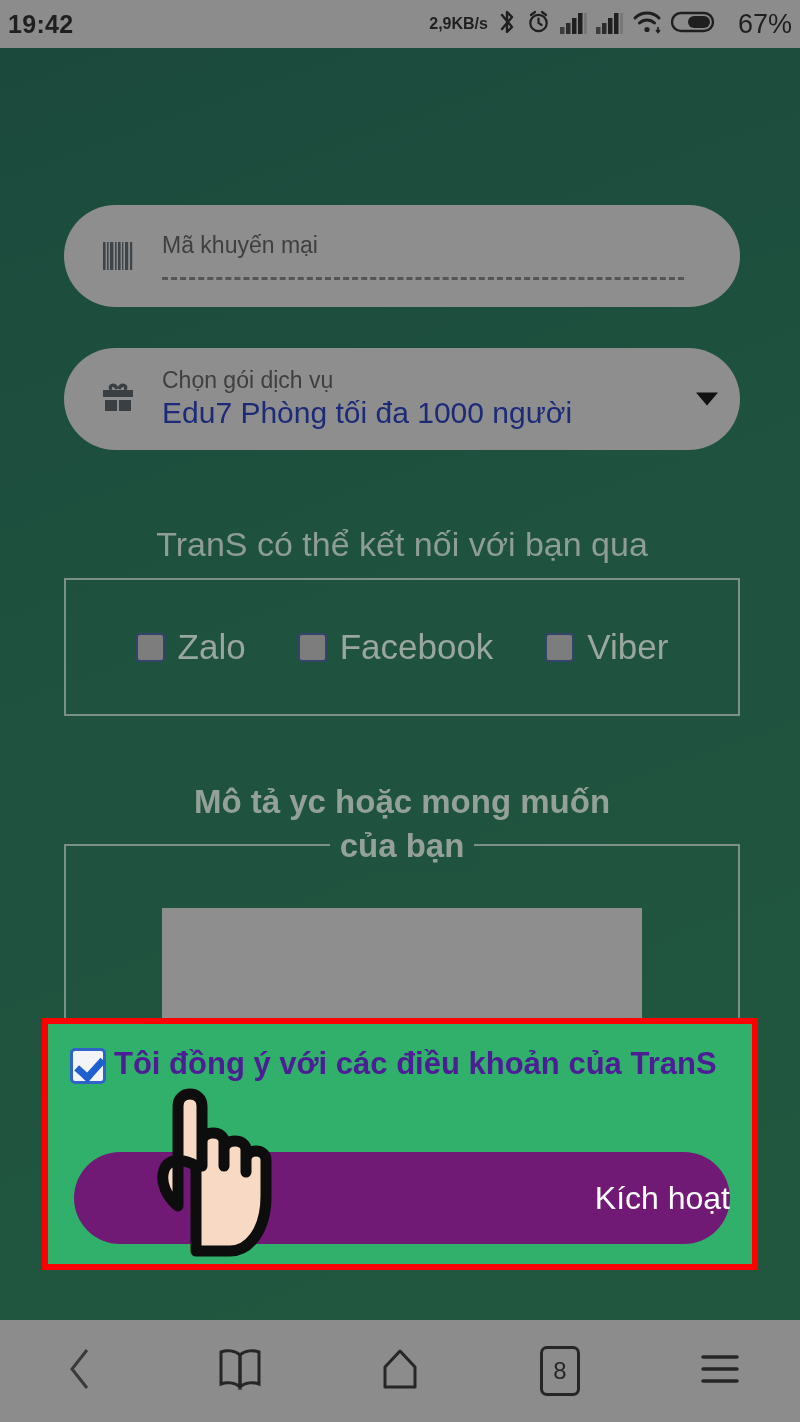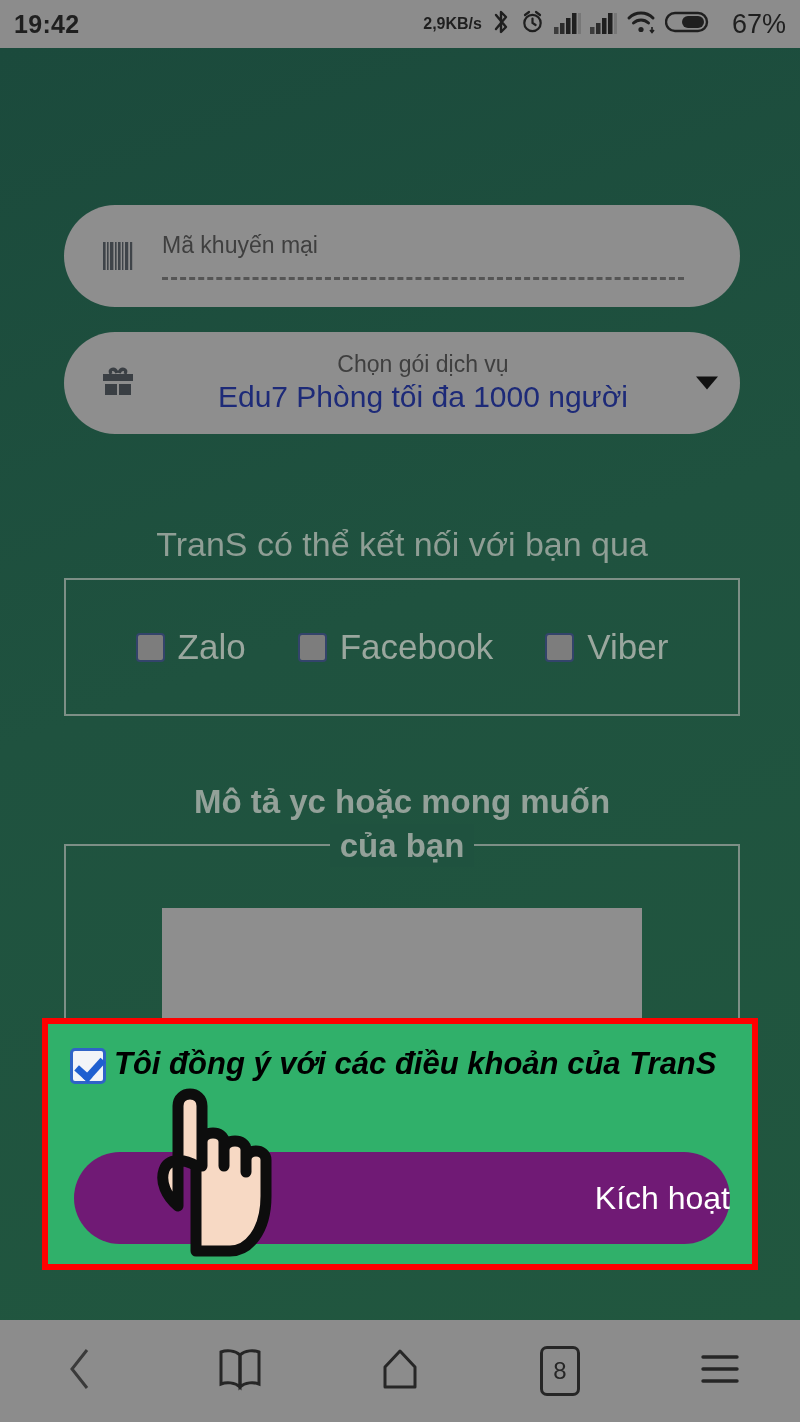--- a/index.html
+++ b/index.html
@@ -14,21 +14,21 @@
     width:800px; height:1422px;
     background:#1e4f3c;
   }
 
   
   .statusbar{
     position:absolute; top:0; left:0;
     width:800px; height:48px;
     background:#8c8c8c;
     display:flex; align-items:center;
-    padding:0 14px;
+    padding:0 8px;
     color:#1f1f1f;
   }
   .sb-time{ font-size:25px; font-weight:bold; letter-spacing:.3px; }
   .sb-right{
     margin-left:auto;
     display:flex; align-items:center; gap:9px;
   }
   .sb-net{ font-size:16px; font-weight:bold; }
   .sb-pct{ font-size:27px; font-weight:normal; margin-left:12px;}
   .sb-ico{ display:block; }
@@ -152,23 +152,22 @@
   }
   .agree .bigcb::after{
     content:"";
     position:absolute; left:8px; top:2px;
     width:11px; height:20px;
     border:solid #1f5fd0;
     border-width:0 7px 7px 0;
     transform:rotate(42deg);
   }
   .agree .atxt{
-    font-size:31px; font-weight:bold; color:#000000;
+    font-size:31px; font-weight:bold; color:#4c1d95;
     line-height:1.42;
-    font-style:italic;
   }
   .submit{
     position:absolute; left:26px; bottom:20px;
     width:656px; height:92px;
     background:#701a75;
     border:none; border-radius:46px;
     color:#fff; font-size:32px;
     font-family:"Liberation Sans", sans-serif;
     cursor:pointer;
     text-align:right;
@@ -281,21 +280,21 @@
           </g>
         </svg>
       </span>
       <span class="ptxt">
         <span class="plabel">Mã khuyến mại</span>
         <span class="pvalue"></span>
         <span class="dashline"></span>
       </span>
     </div>
 
-    <div class="pill" style="top:284px;text-align:center;">
+    <div class="pill" style="top:300px;">
       <span class="pico">
         <svg width="36" height="36" viewBox="0 0 36 36">
           <path d="M11 9 C8 4 15 2 17 8" fill="none" stroke="#3a3f44" stroke-width="3.4"></path>
           <path d="M25 9 C28 4 21 2 19 8" fill="none" stroke="#3a3f44" stroke-width="3.4"></path>
           <rect x="3" y="9" width="30" height="7" fill="#3a3f44"></rect>
           <rect x="5" y="19" width="12" height="11" fill="#3a3f44"></rect>
           <rect x="19" y="19" width="12" height="11" fill="#3a3f44"></rect>
         </svg>
       </span>
       <span class="ptxt">

